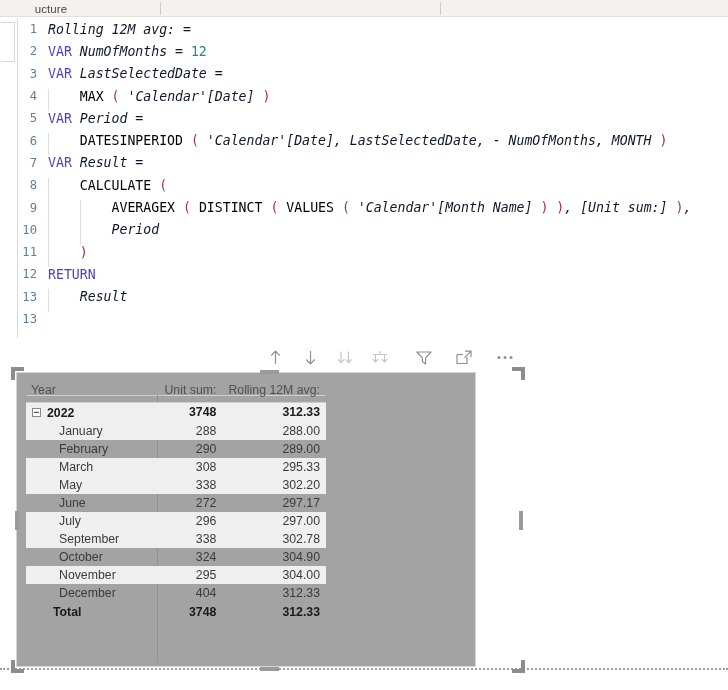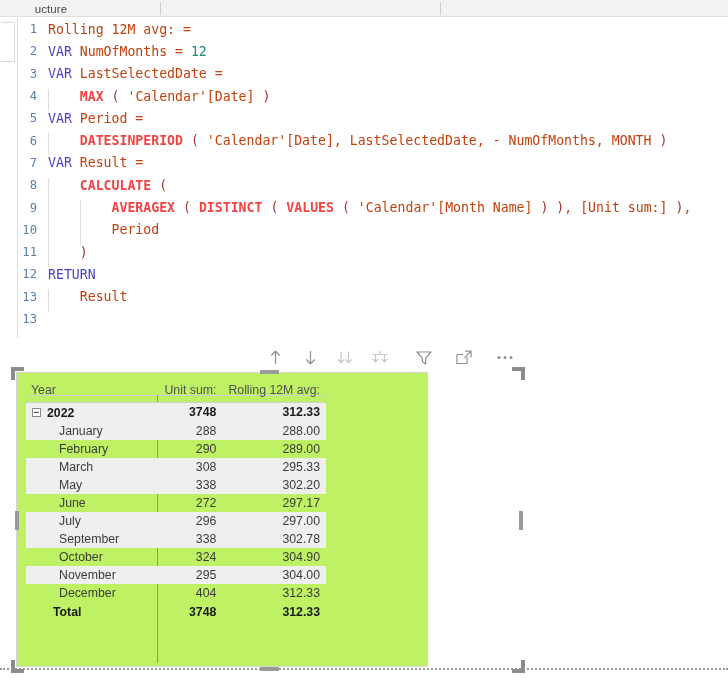--- a/index.html
+++ b/index.html
@@ -46,39 +46,39 @@
     width: 26px; flex: 0 0 26px; text-align: right; padding-right: 7px;
     color: #5b7fa6; font-size: 12.2px;
     font-family: "DejaVu Sans Mono", monospace;
     user-select: none;
   }
   .code-txt { position: relative; padding-left: 4px; }
   .ind-guide {
     position: absolute; top: 0; width: 1px; height: 22.3px; background: #dcdcdc;
   }
   .kw   { color: #4a42c8; }
-  .fn   { color: #ef4444; font-weight: bold; }
+  .fn   { color: #000000; }
   .par  { color: #a03535; }
   .num  { color: #1d8a7a; }
-  .ref  { color: #c2410c; }
+  .ref  { color: #0f172a; font-style: italic; }
 
   
   .vis-toolbar {
     position: absolute; left: 263px; top: 342px; width: 255px; height: 30px;
     display: flex; align-items: center; gap: 9px;
   }
   .vtb-btn {
     width: 26px; height: 26px; display: flex; align-items: center; justify-content: center;
   }
   .vtb-btn svg { display: block; }
 
   
   .visual {
-    position: absolute; left: 16px; top: 372px; width: 412px; height: 295px;
-    background: #bef264;
+    position: absolute; left: 16px; top: 372px; width: 460px; height: 295px;
+    background: #a3a3a3;
     border: 1px solid #d6d6d6;
   }
   .handle {
     position: absolute; background: #9a9a9a; z-index: 6;
   }
   .corner {
     position: absolute; width: 13px; height: 13px; z-index: 7;
   }
   .corner i { position: absolute; background: #8c8c8c; display: block; }
 

